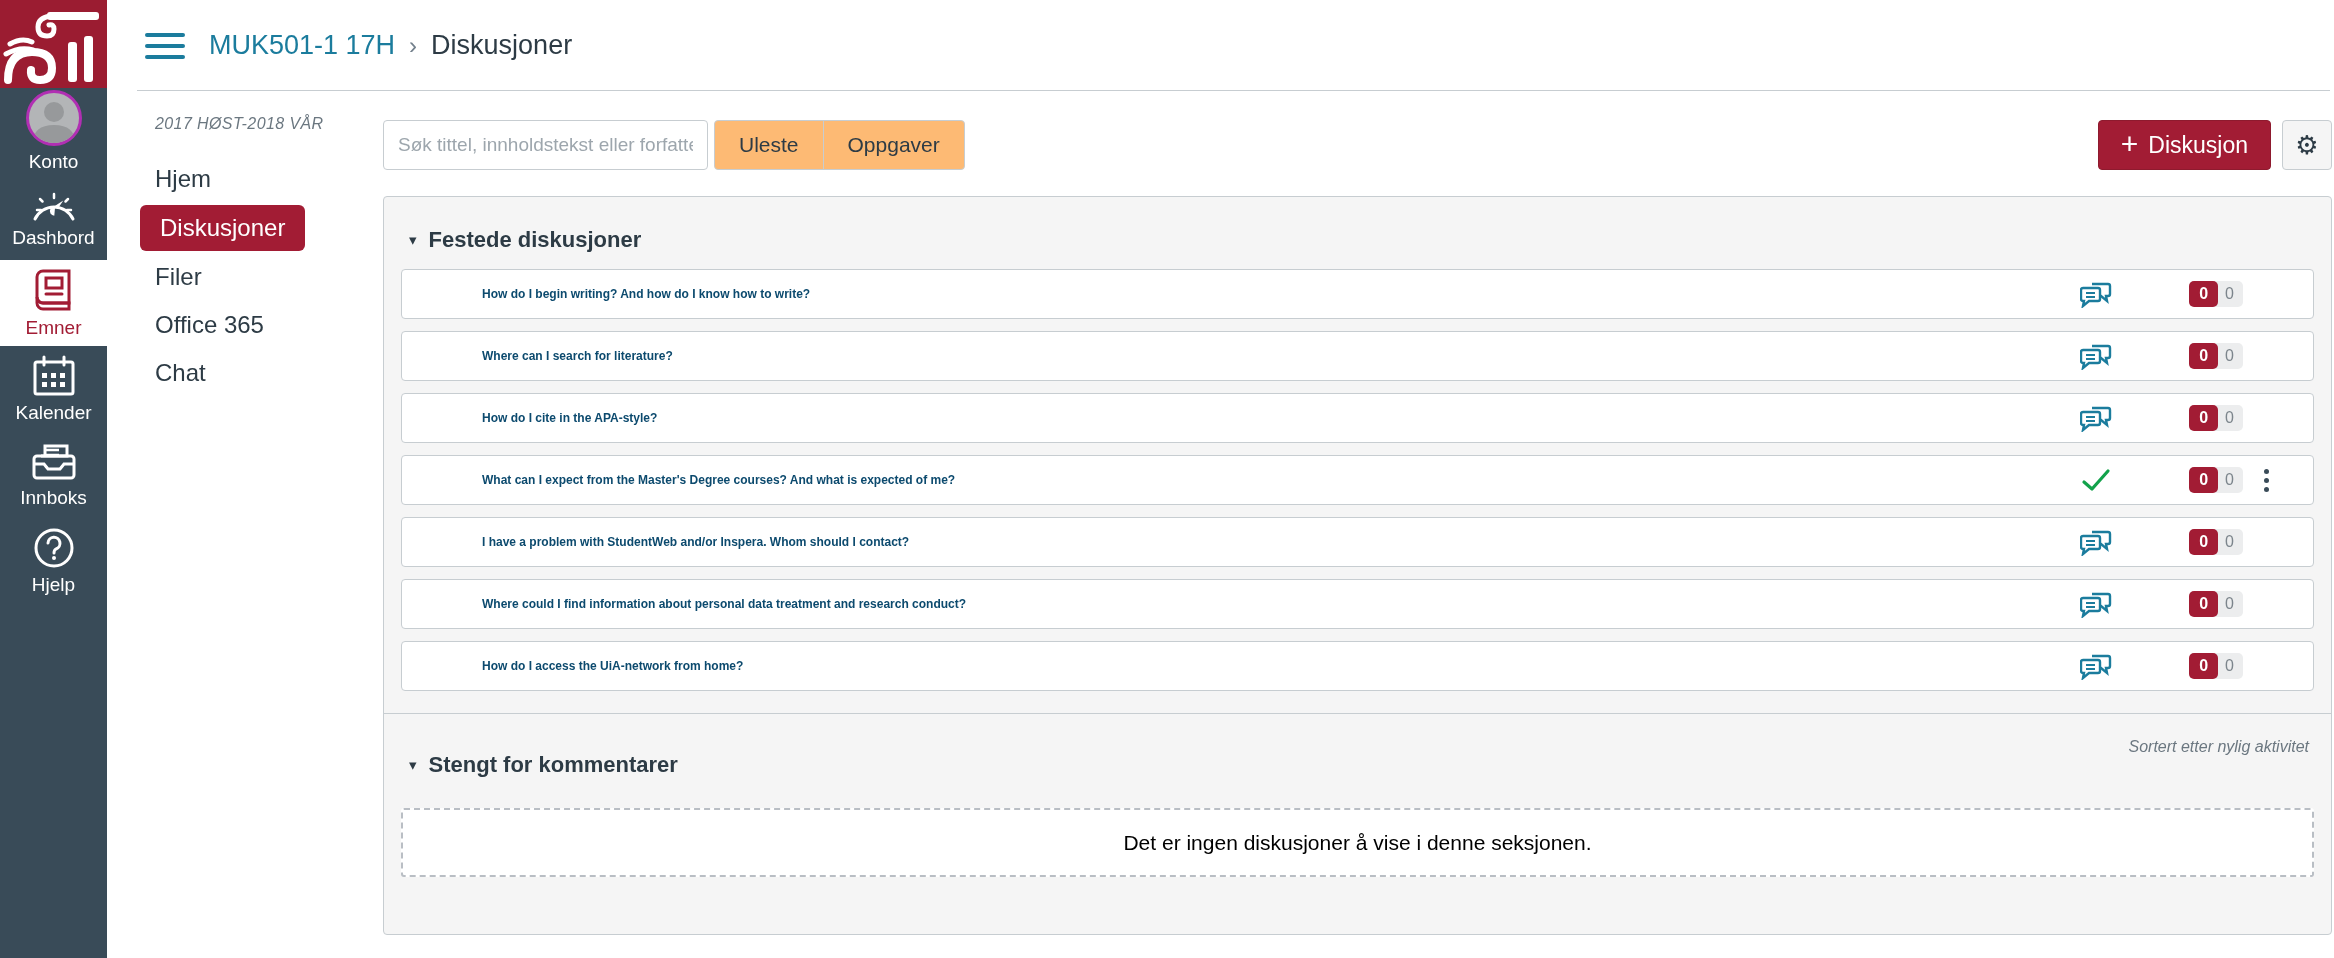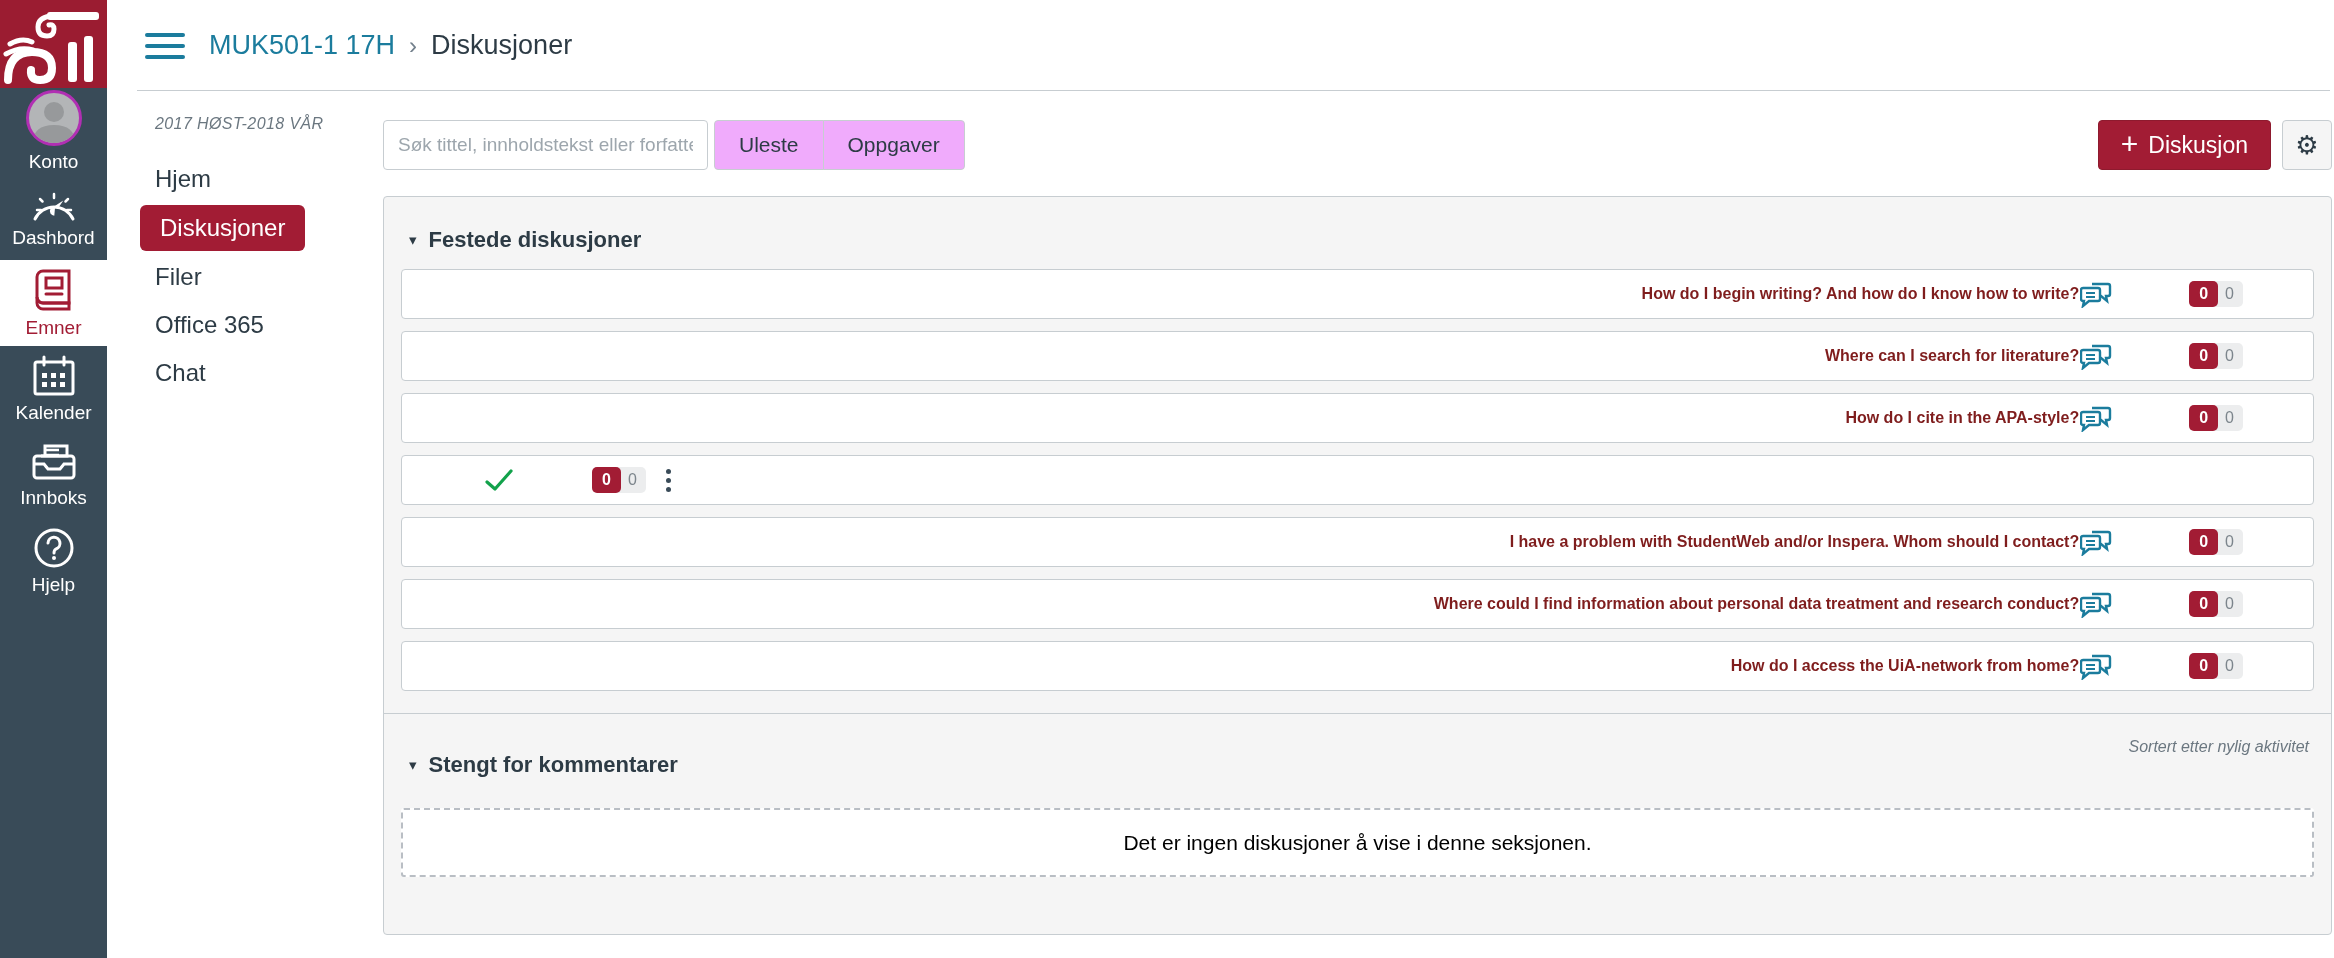--- a/index.html
+++ b/index.html
@@ -40,43 +40,43 @@
   .cnav-item.active { background:#A21C34; color:#fff; border-radius:6px;
     padding:9px 20px; margin:2px 0 2px -15px; display:inline-block; }
 
   
   .main { flex:1; margin-right:2px; }
   .toolbar { margin-top:29px; display:flex; align-items:center; }
   .search-input { width:325px; height:50px; border:1px solid #C7CDD1; border-radius:4px;
     padding:0 14px; font-size:19px; color:#2D3B45; font-family:inherit; }
   .search-input::placeholder { color:#9DA6AD; }
   .btn-group { display:flex; margin-left:6px; }
-  .filter-btn { height:50px; padding:0 24px; background:#f0abfc; border:1px solid #C7CDD1;
+  .filter-btn { height:50px; padding:0 24px; background:#fdba74; border:1px solid #C7CDD1;
     font-size:21px; color:#2D3B45; font-family:inherit; cursor:pointer; }
   .filter-btn:first-child { border-radius:4px 0 0 4px; }
   .filter-btn:last-child { border-radius:0 4px 4px 0; margin-left:-1px; }
   .toolbar-right { margin-left:auto; display:flex; align-items:center; gap:11px; }
   .add-btn { height:50px; padding:0 22px; background:#A21C34; border:1px solid #8E1A2E;
     border-radius:4px; color:#fff; font-size:23px; font-family:inherit; display:flex;
     align-items:center; gap:10px; cursor:pointer; }
   .add-plus { font-size:30px; font-weight:300; line-height:1; margin-top:-3px; }
   .gear-btn { width:50px; height:50px; background:#F5F5F5; border:1px solid #C7CDD1;
     border-radius:4px; font-size:26px; color:#2D3B45; display:flex; align-items:center;
     justify-content:center; cursor:pointer; }
 
   .panel { margin-top:26px; height:739px; background:#F5F5F5; border:1px solid #C7CDD1;
     border-radius:4px; overflow:hidden; }
   .section-head { display:flex; align-items:center; gap:12px; padding:30px 25px 0 25px;
     font-size:22px; font-weight:bold; color:#2D3B45; }
   .tri { font-size:15px; color:#2D3B45; cursor:pointer; }
   .rows { margin:16px 17px 0 17px; display:flex; flex-direction:column; gap:12px; }
   .row { background:#fff; border:1px solid #C7CDD1; border-radius:4px; height:50px;
     display:flex; align-items:center; padding:0 30px 0 80px; }
-  .row-title { flex:1; color:#7f1d1d; font-weight:bold; font-size:16px; text-decoration:none;
-    cursor:pointer; white-space:nowrap; overflow:hidden;text-align:right; }
+  .row-title { flex:1; color:#0c4a6e; font-weight:bold; font-size:12px; text-decoration:none;
+    cursor:pointer; white-space:nowrap; overflow:hidden; }
   .row-icon { width:34px; display:flex; justify-content:center; align-items:center; }
   .badges { display:flex; align-items:center; margin-left:76px; }
   .badge-red { position:relative; z-index:2; background:#A21C34; color:#fff; font-weight:bold;
     font-size:16px; padding:4px 10px; border-radius:5px; }
   .badge-gray { position:relative; z-index:1; background:#ECEDEE; color:#7C858C;
     font-size:16px; padding:4px 9px 4px 14px; margin-left:-7px; border-radius:5px; }
   .kebab { width:34px; margin-left:6px; display:flex; flex-direction:column; align-items:center;
     gap:4px; cursor:pointer; }
   .kebab i { width:5px; height:5px; border-radius:50%; background:#394B58; }
   .kebab.empty { visibility:hidden; }
@@ -295,20 +295,21 @@
       <span class="badge-gray">0</span>
     </span>
     <span class="kebab empty">
                 <i></i>
                 <i></i>
                 <i></i>
               </span>
   </div>
 
   <div class="row">
+    <a class="row-title">What can I expect from the Master's Degree courses? And what is expected of me?</a>
     <span class="row-icon">
                 <svg width="30" height="24" viewBox="0 0 30 24" fill="none" stroke="#12A24B" stroke-width="3.2" stroke-linecap="round" stroke-linejoin="round">
                   <path d="M3 14 L11 21 L27 3"></path>
                 </svg>
               </span>
     <span class="badges">
       <span class="badge-red">0</span>
       <span class="badge-gray">0</span>
     </span>
     <span class="kebab">

